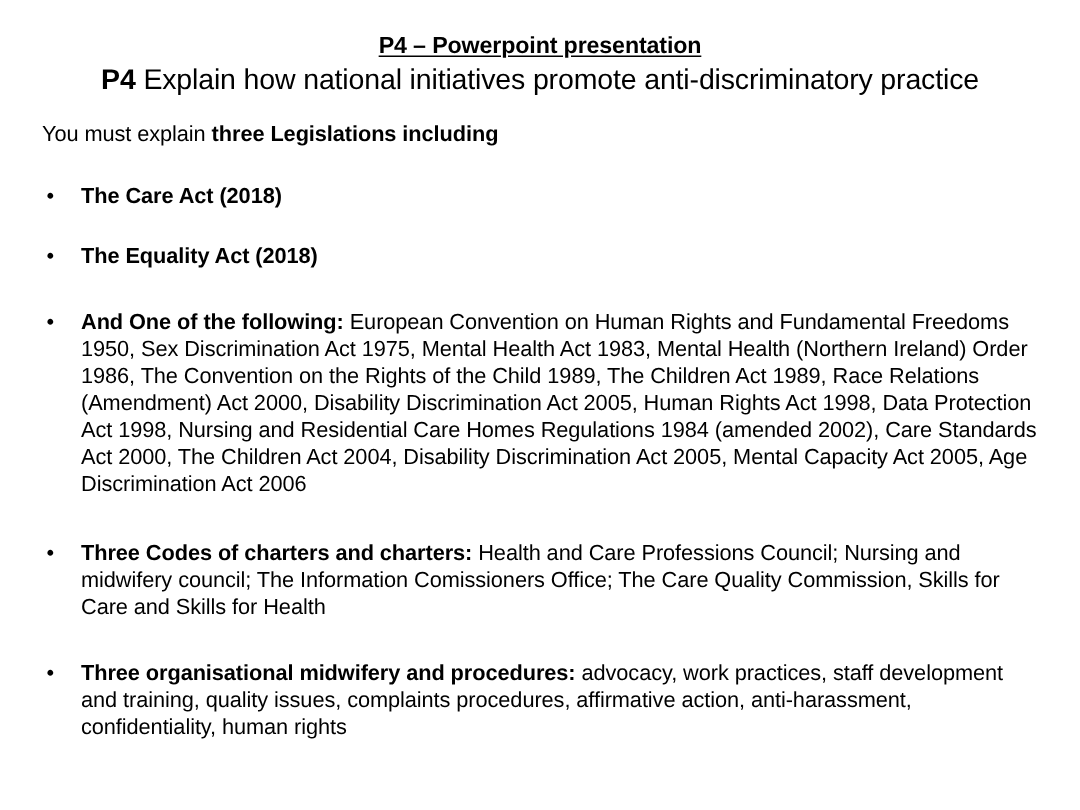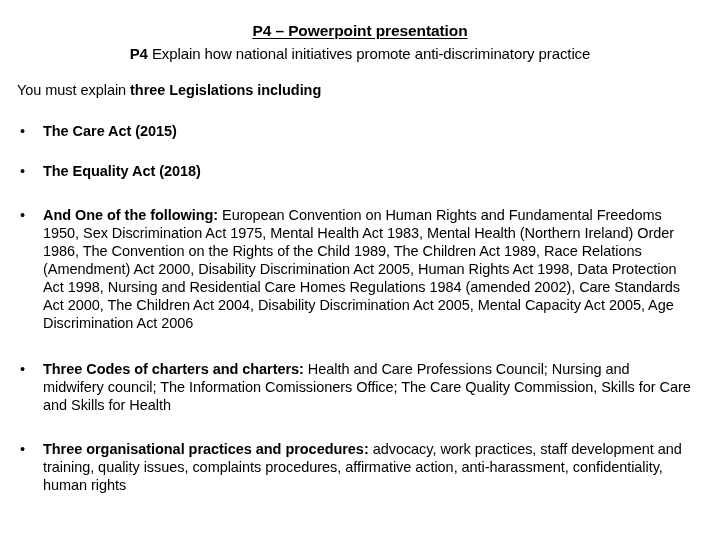--- a/index.html
+++ b/index.html
@@ -32,34 +32,34 @@
   .title-line-1 {
     font-size: 15.5px;
     line-height: 21px;
     font-weight: bold;
     text-decoration: underline;
     text-underline-offset: 2px;
     letter-spacing: -0.1px;
   }
 
   .title-line-2 {
-    font-size: 15px;
+    font-size: 19px;
     line-height: 22px;
     font-weight: normal;
     letter-spacing: -0.1px;
     margin-top: 2px;
   }
   .title-line-2 .lead {
     font-weight: bold;
   }
 
   
   .body-block {
     margin-top: 16px;
-    padding-left: 17px;
+    padding-left: 28px;
     padding-right: 28px;
   }
 
   .intro {
     font-size: 14.5px;
     line-height: 19px;
     letter-spacing: -0.05px;
   }
   .intro .strong {
     font-weight: bold;
@@ -112,34 +112,34 @@
 
   <div class="body-block">
 
     <div class="intro">
       <span>You must explain </span><span class="strong">three Legislations including</span>
     </div>
 
     <ul class="bullet-list">
 
       <li class="bullet bullet-1">
-        <span class="dot">•</span><span class="lead">The Care Act (2015)</span><span></span>
+        <span class="dot">•</span><span class="lead">The Care Act (2018)</span><span></span>
       </li>
 
       <li class="bullet bullet-2">
         <span class="dot">•</span><span class="lead">The Equality Act (2018)</span><span></span>
       </li>
 
       <li class="bullet bullet-3">
         <span class="dot">•</span><span class="lead">And One of the following:</span><span> European Convention on Human Rights and Fundamental Freedoms 1950, Sex Discrimination Act 1975, Mental Health Act 1983, Mental Health (Northern Ireland) Order 1986, The Convention on the Rights of the Child 1989, The Children Act 1989, Race Relations (Amendment) Act 2000, Disability Discrimination Act 2005, Human Rights Act 1998, Data Protection Act 1998, Nursing and Residential Care Homes Regulations 1984 (amended 2002), Care Standards Act 2000, The Children Act 2004, Disability Discrimination Act 2005, Mental Capacity Act 2005, Age Discrimination Act 2006</span>
       </li>
 
       <li class="bullet bullet-4">
         <span class="dot">•</span><span class="lead">Three Codes of charters and charters:</span><span> Health and Care Professions Council; Nursing and midwifery council; The Information Comissioners Office; The Care Quality Commission, Skills for Care and Skills for Health</span>
       </li>
 
       <li class="bullet bullet-5">
-        <span class="dot">•</span><span class="lead">Three organisational practices and procedures:</span><span> advocacy, work practices, staff development and training, quality issues, complaints procedures, affirmative action, anti-harassment, confidentiality, human rights</span>
+        <span class="dot">•</span><span class="lead">Three organisational midwifery and procedures:</span><span> advocacy, work practices, staff development and training, quality issues, complaints procedures, affirmative action, anti-harassment, confidentiality, human rights</span>
       </li>
 
     </ul>
   </div>
 </div>
 
 </body></html>

